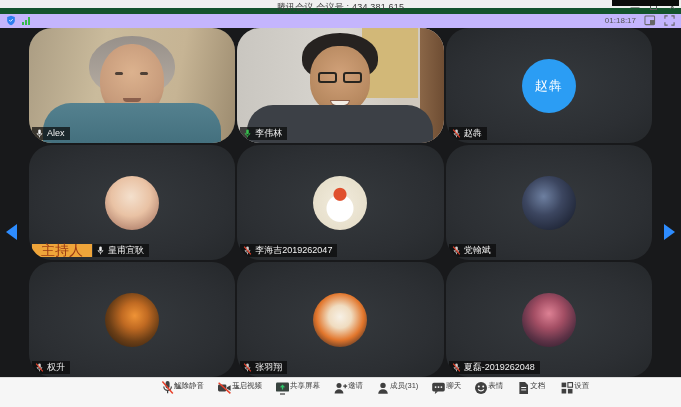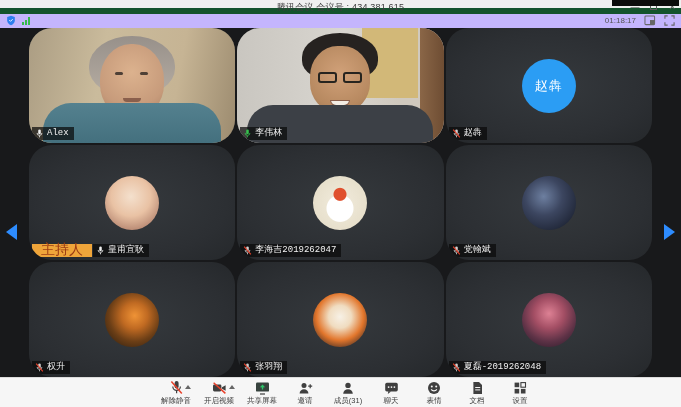--- a/index.html
+++ b/index.html
@@ -47,21 +47,21 @@
       radial-gradient(circle at 50% 34%, #e0502e 0 6px, rgba(224,80,46,0) 7px),
       radial-gradient(circle at 50% 60%, #ffffff 0 13px, rgba(255,255,255,0) 14px),
       radial-gradient(circle at 50% 50%, #f2ecdd 0%, #e2dac4 100%); }
   .av-dang { background:radial-gradient(circle at 40% 38%,#6d7fa0 0%,#3c4660 40%,#232a3c 75%,#161a26 100%),
       radial-gradient(circle at 68% 62%,#b8403a 0 8px,transparent 9px); }
   .av-quan { background:radial-gradient(circle at 55% 42%,#ef9336 0%,#c06a22 30%,#6b3e16 60%,#1f170f 100%); }
   .av-zhang{ background:radial-gradient(circle at 50% 44%,#f7f1e6 0%,#f0dcc0 28%,#e2762c 58%,#372723 88%,#201a18 100%); }
   .av-xia  { background:radial-gradient(circle at 50% 38%,#dd8194 0%,#a34e64 35%,#5d3246 65%,#241826 100%); }
 
   
-  .tag-row { position:absolute; left:3px; bottom:3px; display:flex; align-items:flex-end; gap:1px; z-index:5;font-family:Liberation Mono, monospace; }
+  .tag-row { position:absolute; left:3px; bottom:3px; display:flex; align-items:flex-end; gap:1px; z-index:5; }
   .host-badge { background:#efa53a; color:#9c3c14; font-size:14px; line-height:13px;
     padding:0 9px; white-space:nowrap; }
   .name-tag { display:flex; align-items:center; gap:3px; background:rgba(10,10,10,.72);
     color:#f2f2f2; font-size:9px; line-height:13px; padding:0 5px 0 3px; white-space:nowrap; }
   .mic { flex:0 0 auto; }
   .mic .body { fill:currentColor; }
   .mic .arc  { fill:none; stroke:currentColor; stroke-width:1.1; }
   .mic .stem { stroke:currentColor; stroke-width:1.1; }
   .mic .slash{ stroke:#e8402a; stroke-width:1.5; }
   .mic.on { color:#f0f0f0; } .mic.speaking { color:#35c24d; } .mic.muted { color:#d2d2d2; }
@@ -102,21 +102,21 @@
   
   .nav-arrow { position:absolute; top:196px; width:0; height:0; z-index:20; cursor:pointer;
     border-top:8px solid transparent; border-bottom:8px solid transparent; }
   .nav-left  { left:6px;  border-right:11px solid #2d8cff; }
   .nav-right { right:6px; border-left:11px solid #2d8cff; }
 
   
   .toolbar { position:absolute; left:0; top:377px; width:681px; height:30px;
     background:#f6f6f6; border-top:1px solid #dcdcdc; z-index:30; }
   .toolbar-items { position:absolute; left:161px; top:2px; display:flex; gap:13px; }
-  .tb-item { display:flex; flex-direction:column; align-items:center; min-width:30px; cursor:pointer; }
+  .tb-item { display:flex; flex-direction:row; min-width:30px; cursor:pointer; }
   .tb-ico { position:relative; height:15px; display:flex; align-items:center; }
   .tb-label { font-size:7.5px; color:#3c3c3c; margin-top:1px; white-space:nowrap; }
   .caret { position:absolute; right:-8px; top:5px; width:0; height:0;
     border-left:3px solid transparent; border-right:3px solid transparent;
     border-bottom:4px solid #666; }
   .tbsvg .fill { fill:#3f3f3f; } .tbsvg .line { stroke:#3f3f3f; fill:none; }
   .tbsvg .red  { stroke:#e8402a; stroke-width:1.5; }
   .tbsvg .white{ fill:#f6f6f6; }
 </style>
 </head>

